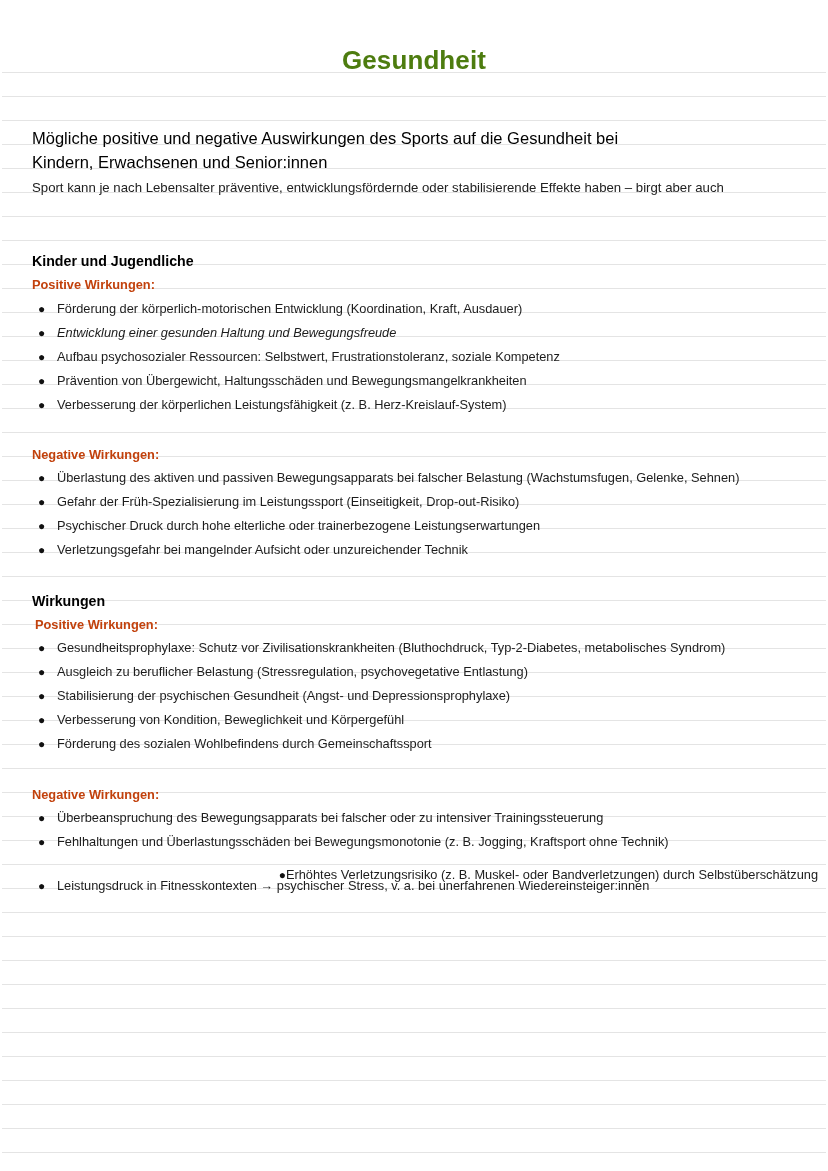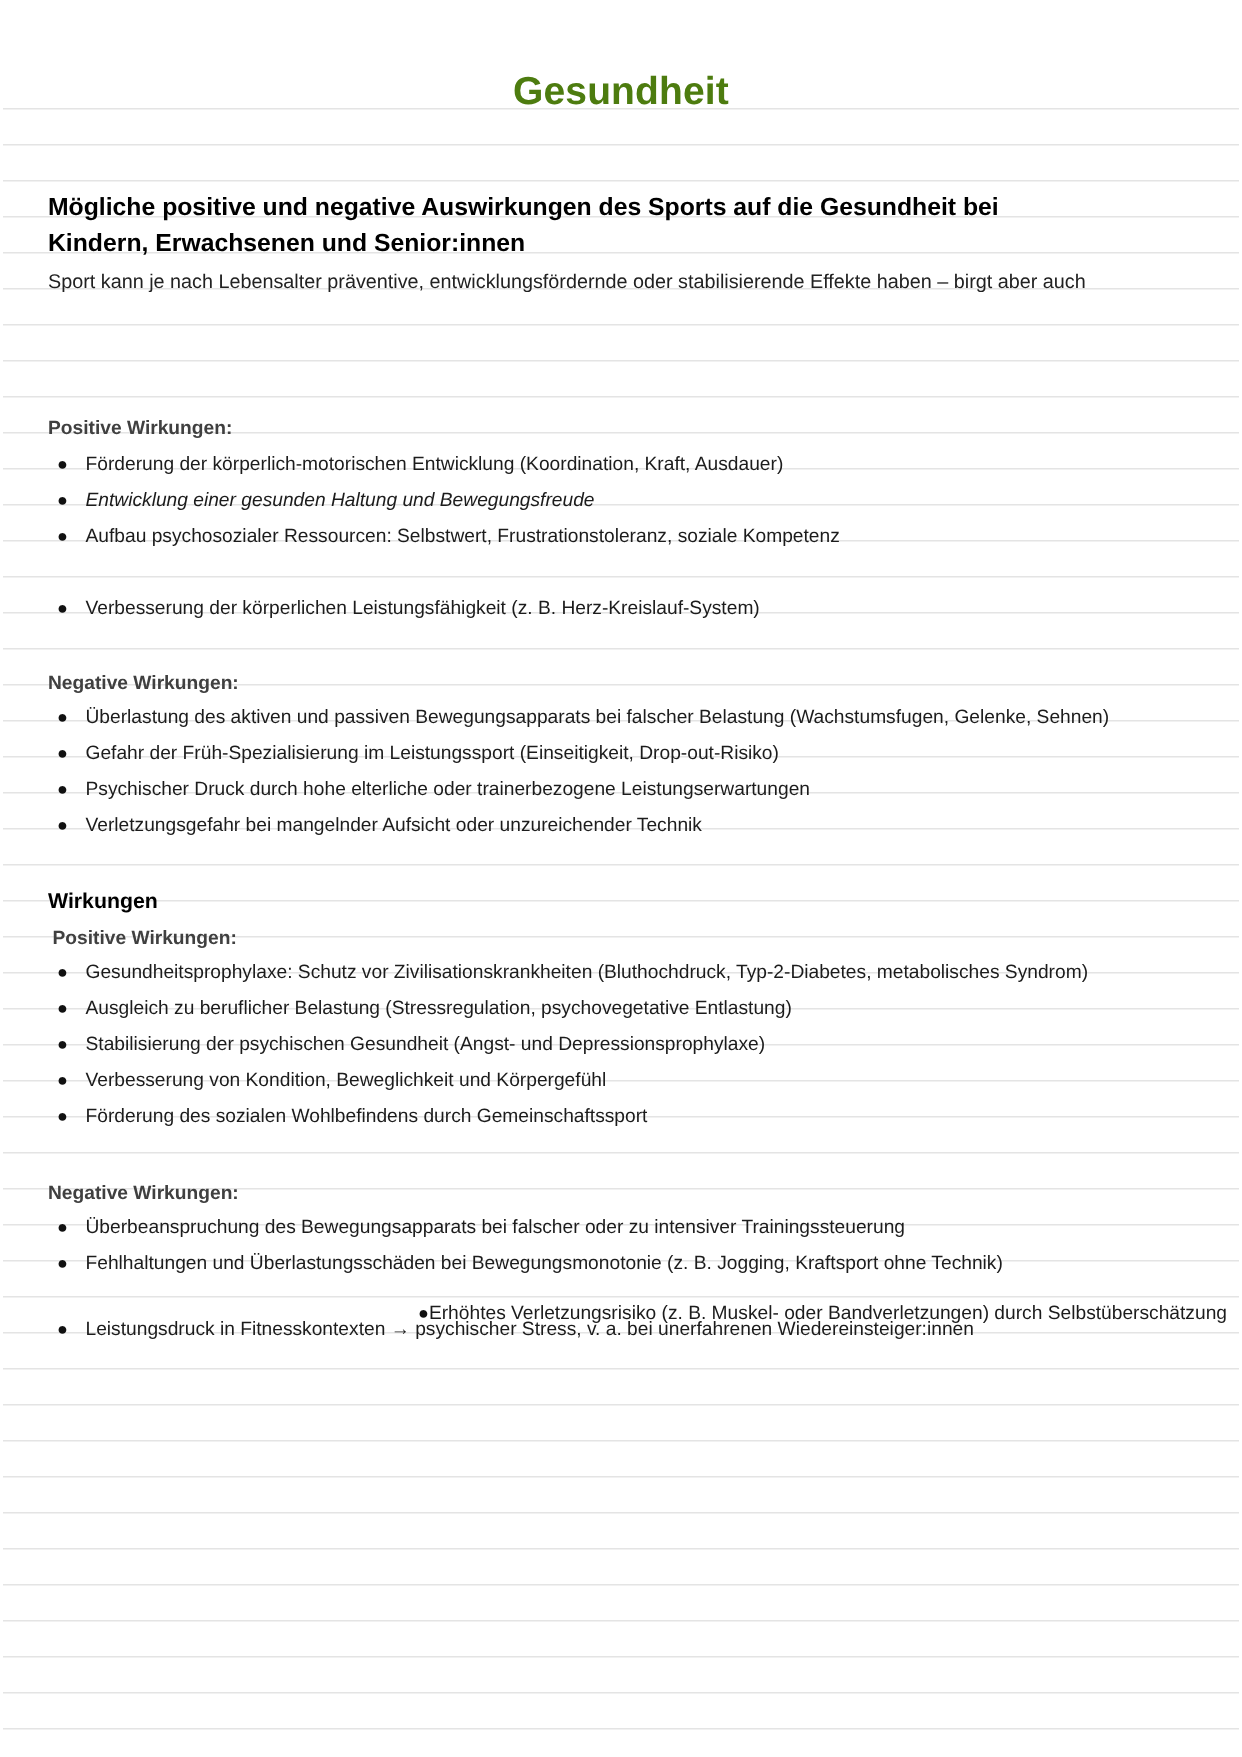--- a/index.html
+++ b/index.html
@@ -59,21 +59,21 @@
     font-weight: bold;
     letter-spacing: 0.1px;
     color: #4d7c0f;
   }
 
   .section-title {
     position: absolute;
     left: 32px;
     width: 740px;
     font-size: 16.5px;
-    font-weight: bold;
+    font-weight: normal;
     line-height: 24px;
     color: #000000;
   }
 
   .intro-line {
     position: absolute;
     left: 32px;
     width: 770px;
     font-size: 13.2px;
     line-height: 24px;
@@ -88,21 +88,21 @@
     line-height: 24px;
     color: #000000;
   }
 
   .sub-heading {
     position: absolute;
     left: 32px;
     font-size: 12.8px;
     font-weight: bold;
     line-height: 24px;
-    color: #404040;
+    color: #c2410c;
   }
   .sub-heading.indented { left: 35px; }
 
   .bullet-row {
     position: absolute;
     left: 38px;
     width: 780px;
     font-size: 12.8px;
     line-height: 22px;
     color: #1c1c1c;
@@ -180,32 +180,36 @@
 
     <div class="doc-title">Gesundheit</div>
 
     <div class="section-title" style="top:126px;">Mögliche positive und negative Auswirkungen des Sports auf die Gesundheit bei</div>
 
     <div class="section-title" style="top:150px;">Kindern, Erwachsenen und Senior:innen</div>
 
     <div class="intro-line" style="top:176px;">Sport kann je nach Lebensalter präventive, entwicklungsfördernde oder stabilisierende Effekte haben – birgt aber auch</div>
 
 
+    <div class="group-heading" style="top:249px;">Kinder und Jugendliche</div>
 
     <div class="sub-heading" style="top:273px;">Positive Wirkungen:</div>
 
     <div class="bullet-row" style="top:298px;">
       <span class="bullet-dot">●</span><span class="bullet-text">Förderung der körperlich-motorischen Entwicklung (Koordination, Kraft, Ausdauer)</span>
     </div>
     <div class="bullet-row" style="top:322px;font-style:italic;">
       <span class="bullet-dot">●</span><span class="bullet-text">Entwicklung einer gesunden Haltung und Bewegungsfreude</span>
     </div>
     <div class="bullet-row" style="top:346px;">
       <span class="bullet-dot">●</span><span class="bullet-text">Aufbau psychosozialer Ressourcen: Selbstwert, Frustrationstoleranz, soziale Kompetenz</span>
     </div>
+    <div class="bullet-row" style="top:370px;">
+      <span class="bullet-dot">●</span><span class="bullet-text">Prävention von Übergewicht, Haltungsschäden und Bewegungsmangelkrankheiten</span>
+    </div>
     <div class="bullet-row" style="top:394px;">
       <span class="bullet-dot">●</span><span class="bullet-text">Verbesserung der körperlichen Leistungsfähigkeit (z. B. Herz-Kreislauf-System)</span>
     </div>
 
     <div class="sub-heading" style="top:443px;">Negative Wirkungen:</div>
 
     <div class="bullet-row" style="top:467px;">
       <span class="bullet-dot">●</span><span class="bullet-text">Überlastung des aktiven und passiven Bewegungsapparats bei falscher Belastung (Wachstumsfugen, Gelenke, Sehnen)</span>
     </div>
     <div class="bullet-row" style="top:491px;">

